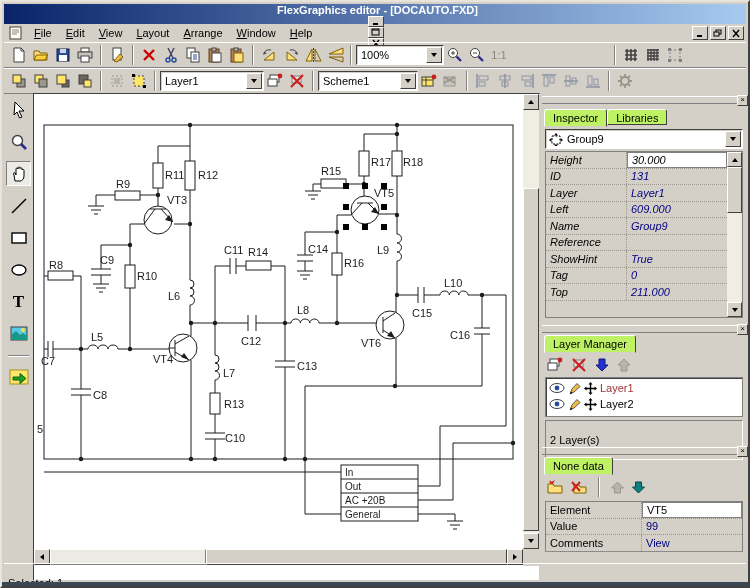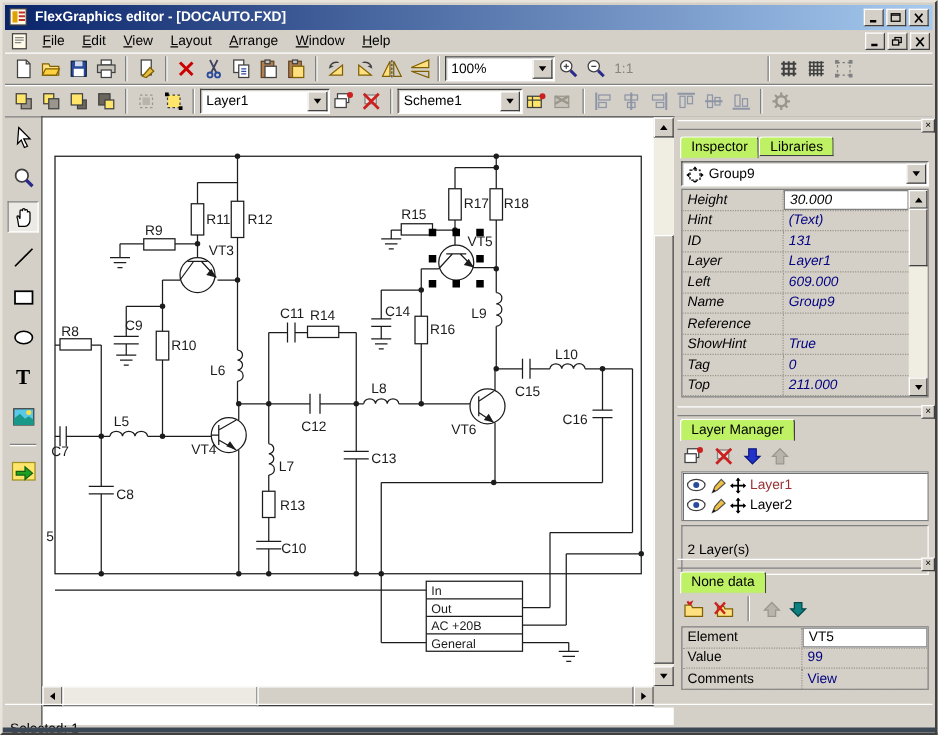--- a/index.html
+++ b/index.html
@@ -2,21 +2,21 @@
 <html><head>
 <meta charset="utf-8">
 <style>
   * { margin:0; padding:0; box-sizing:border-box; }
   html,body { width:750px; height:588px; overflow:hidden; }
   body { font-family:"Liberation Sans", sans-serif; font-size:11px; background:#d4d0c8; position:relative;
          border:2px solid; border-color:#e8e4dc #404040 #404040 #e8e4dc; }
 
   
   #titlebar { position:absolute; left:2px; top:2px; right:2px; height:20px;
-    background:linear-gradient(90deg,#0a246a,#a6caf0); display:flex; align-items:center; padding:0 3px; }
+    background:linear-gradient(90deg,#0a246a,#a6caf0); display:flex; align-items:center; padding:0 3px;flex-direction:column; }
   #title-text { color:#fff; font-weight:bold; font-size:11px; margin-left:5px; flex:1; }
   .winbtn { width:16px; height:14px; background:#d4d0c8; border:1px solid; border-color:#fff #404040 #404040 #fff;
     display:flex; align-items:center; justify-content:center; margin-left:2px; }
   
   #menubar { position:absolute; left:2px; top:22px; right:2px; height:18px; display:flex; align-items:center; padding-left:3px; }
   .menu-item { display:inline-block; padding:2px 7px; color:#000; }
   .menu-item::first-letter { text-decoration:underline; }
   #mdi-doc-icon { width:14px; height:14px; margin:0 4px 0 2px; }
   #mdi-buttons { margin-left:auto; display:flex; padding-right:2px; }
 
@@ -667,24 +667,20 @@
         <span class="arr-down"></span>
       </span>
   </div>
   <div class="grid" style="left:5px; top:58px; width:198px; height:167px;font-style:italic;">
     <div style="position:absolute; left:0; top:0; right:15px; bottom:0;">
       <div class="grid-row" style="height:16.5px">
           <span class="grid-name" style="width:81px">Height</span>
           <span class="grid-val editor">30.000</span>
         </div>
       <div class="grid-row" style="height:16.5px">
-          <span class="grid-name" style="width:81px">Hint</span>
-          <span class="grid-val">(Text)</span>
-        </div>
-      <div class="grid-row" style="height:16.5px">
           <span class="grid-name" style="width:81px">ID</span>
           <span class="grid-val">131</span>
         </div>
       <div class="grid-row" style="height:16.5px">
           <span class="grid-name" style="width:81px">Layer</span>
           <span class="grid-val">Layer1</span>
         </div>
       <div class="grid-row" style="height:16.5px">
           <span class="grid-name" style="width:81px">Left</span>
           <span class="grid-val">609.000</span>

